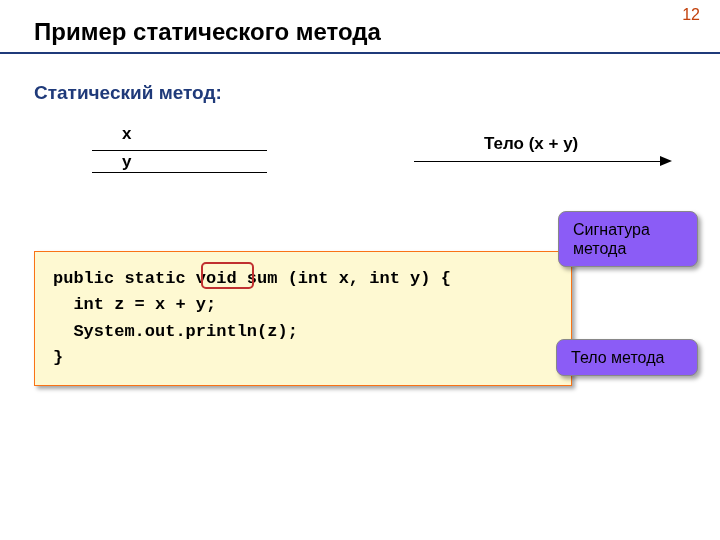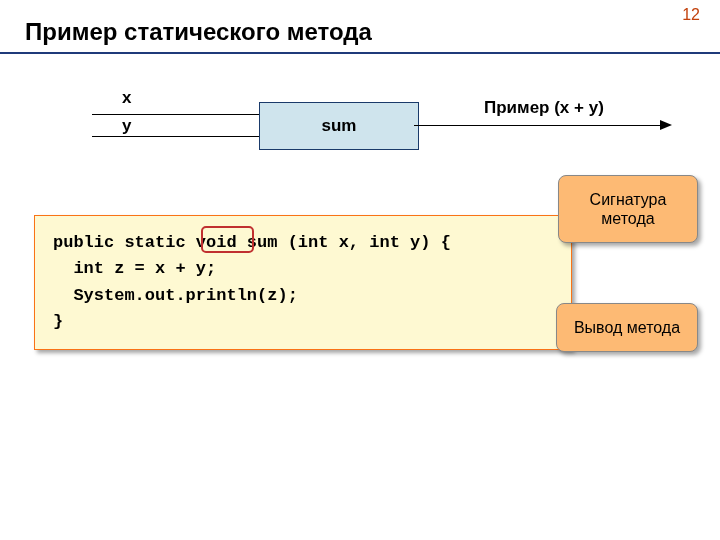--- a/index.html
+++ b/index.html
@@ -13,21 +13,21 @@
     box-sizing: border-box;
   }
   .page-number {
     position: absolute;
     top: 6px;
     right: 20px;
     font-size: 16px;
     color: #c2410c;
   }
   .title {
-    padding: 18px 30px 6px 25px;
+    padding: 18px 30px 6px 34px;
     font-size: 24px;
     font-weight: bold;
     color: #000;
     border-bottom: 2px solid #1f3a7a;
   }
   .content {
     padding: 14px 30px 0 34px;
   }
   .task-label {
     color: #1f3a7a;
@@ -105,27 +105,26 @@
     top: 11px;
     left: 167px;
     width: 49px;
     height: 23px;
     border: 2px solid #c03030;
     border-radius: 5px;
     pointer-events: none;
   }
   .callout {
     position: absolute;
-    background: #fdba74;
+    background: #8b5cf6;
     border: 1px solid #888;
     border-radius: 8px;
     box-shadow: 3px 3px 4px rgba(0,0,0,0.35);
-    padding: 14px 14px;
+    padding: 8px 14px;
     font-size: 16px;
-    text-align: center;
     line-height: 1.2;
     color: #000;
   }
   .callout-sig { left: 524px; top: -40px; width: 110px; }
   .callout-body { left: 522px; top: 88px; width: 112px; }
   .callout-tail {
     position: absolute;
     width: 0; height: 0;
   }
   .tail-sig {
@@ -146,39 +145,39 @@
 </head>
 <body>
 
 <div class="page-number">12</div>
 
 <div class="title">Пример статического метода</div>
 
 <div class="content">
 
 
+  <div class="static-label">Статический метод:</div>
 
   <div class="diagram-wrap">
     <div class="arrow-x"></div>
     <div class="arrow-y"></div>
     <div class="label-x">x</div>
     <div class="label-y">y</div>
-    <div class="sum-box">sum</div>
     <div class="arrow-out"></div>
     <div class="arrow-head"></div>
-    <div class="label-out">Пример (x + y)</div>
+    <div class="label-out">Тело (x + y)</div>
   </div>
 
   <div class="code-area">
     <div class="code-block">public static void sum (int x, int y) {
   int z = x + y;
   System.out.println(z);
 }</div>
     <div class="void-box"></div>
 
     <div class="tail-sig callout-tail"></div>
     <div class="callout callout-sig">Сигнатура метода</div>
 
     <div class="tail-body callout-tail"></div>
-    <div class="callout callout-body">Вывод метода</div>
+    <div class="callout callout-body">Тело метода</div>
   </div>
 
 </div>
 
 </body></html>

